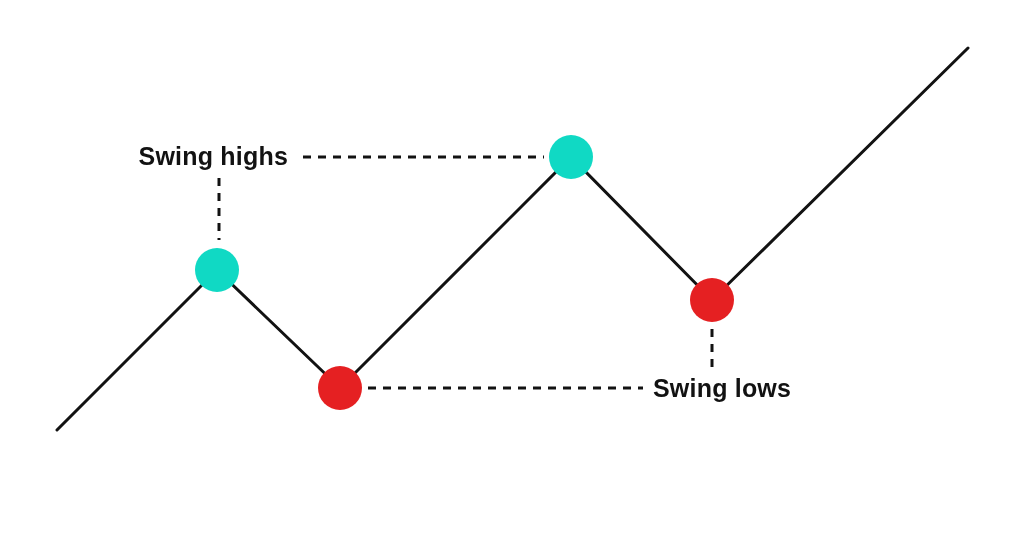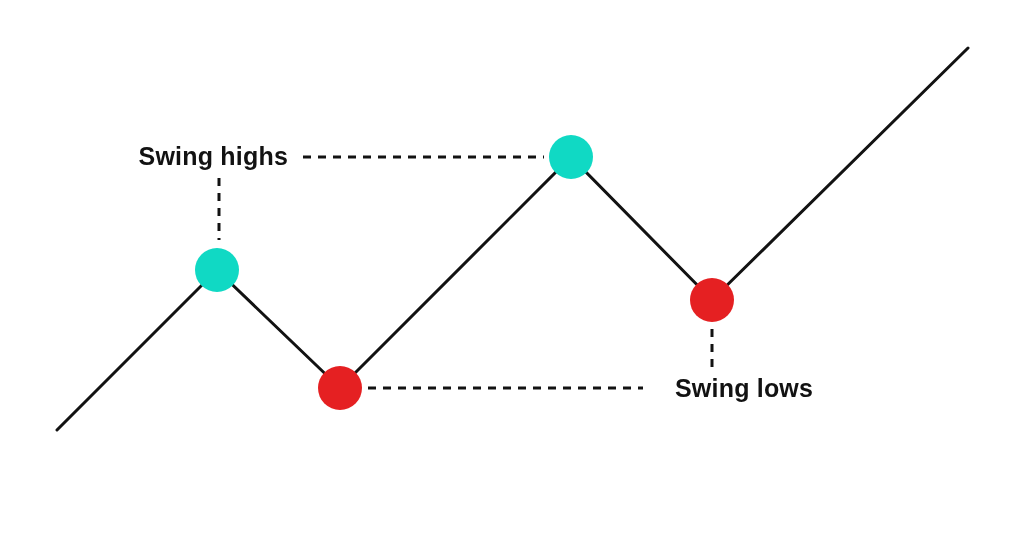--- a/index.html
+++ b/index.html
@@ -30,21 +30,21 @@
     letter-spacing: 0.2px;
     white-space: nowrap;
     line-height: 28px;
   }
   .label-highs {
     right: 736px;   
     top: 142px;
     margin-left: 16px;
   }
   .label-lows {
-    left: 675px;
+    left: 653px;
     top: 374px;
   }
   .logo {
     position: absolute;
     right: 37px;
     top: 476px;
     font-size: 34px;
     font-weight: 800;
     color: #0c0c0c;
     letter-spacing: -0.5px;

